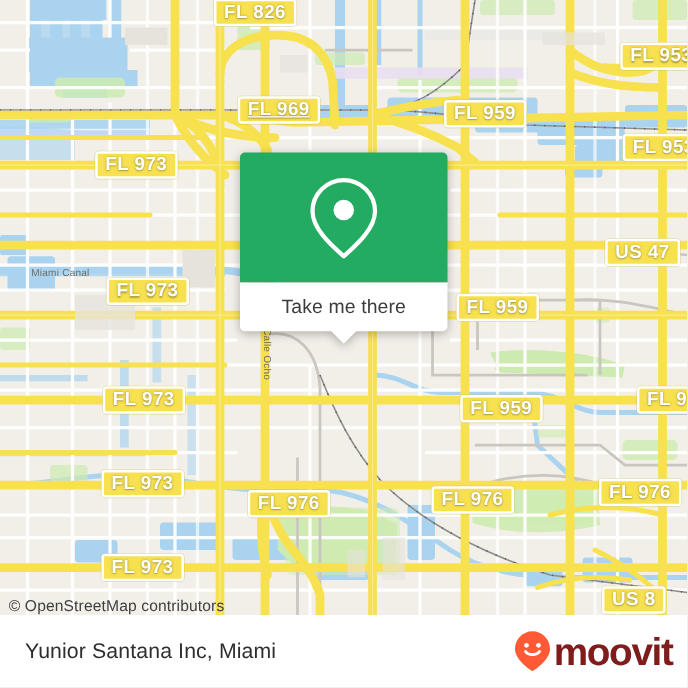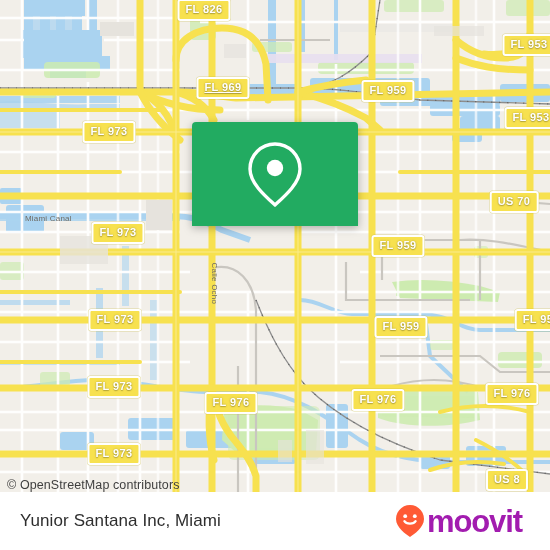--- a/index.html
+++ b/index.html
@@ -14,21 +14,21 @@
   #map-canvas{position:absolute;left:0;top:0;width:550px;height:492px;overflow:hidden;background:#f2efe9;}
   #map-svg{position:absolute;left:0;top:0;}
 
   
   .shield{
     position:absolute;
     background:#f7e14f;
     border:2px solid #ffffff;
     border-radius:3px;
     color:#ffffff;
-    font-size:11px;
+    font-size:15px;
     font-weight:bold;
     letter-spacing:.4px;
     line-height:15px;
     padding:1px 6px 2px 6px;
     white-space:nowrap;
     text-shadow:0 0 2px rgba(120,110,40,.55), 0 1px 1px rgba(120,110,40,.45);
     box-shadow:0 0 0 .5px rgba(200,185,70,.5);
     transform:translate(-50%,-50%);
     box-sizing:border-box;
   }
@@ -95,33 +95,33 @@
     position:absolute;
     left:0;top:492px;
     width:550px;height:58px;
     background:#ffffff;
     overflow:hidden;
   }
   #footer-inner{
     position:relative;
     width:100%;height:100%;
     display:flex;align-items:center;justify-content:space-between;
-    padding:0 28px 0 20px;
+    padding:0 12px 0 20px;
     box-sizing:border-box;
     gap:40px;
   }
   #footer-title{
     color:#2e2e2e;
     font-size:17px;
     letter-spacing:.1px;
     white-space:nowrap;
   }
   #brand{display:flex;align-items:center;gap:1px;}
   #brand-wordmark{
-    color:#a21caf;
+    color:#7f1d1d;
     font-size:31px;
     font-weight:bold;
     letter-spacing:-1.1px;
     line-height:1;
     margin-left:1px;
   }
 </style>
 </head>
 <body>
 
@@ -357,21 +357,21 @@
       <use href="#basemap"></use>
     </svg>
 
     <div id="shield-layer">
         <div class="shield" style="left: 204px; top: 10px;">FL 826</div>
         <div class="shield" style="left: 529px; top: 45px;">FL 953</div>
         <div class="shield" style="left: 223px; top: 88px; text-decoration: underline;">FL 969</div>
         <div class="shield" style="left: 388px; top: 91px;">FL 959</div>
         <div class="shield" style="left: 531px; top: 118px;">FL 953</div>
         <div class="shield" style="left: 109px; top: 132px;">FL 973</div>
-        <div class="shield" style="left: 514px; top: 202px;">US 70</div>
+        <div class="shield" style="left: 514px; top: 202px;">US 47</div>
         <div class="shield" style="left: 118px; top: 233px;">FL 973</div>
         <div class="shield" style="left: 398px; top: 246px;">FL 959</div>
         <div class="shield" style="left: 115px; top: 320px;">FL 973</div>
         <div class="shield" style="left: 401px; top: 327px;">FL 959</div>
         <div class="shield" style="left: 538px; top: 320px;">FL 95</div>
         <div class="shield" style="left: 114px; top: 387px;">FL 973</div>
         <div class="shield" style="left: 231px; top: 403px;">FL 976</div>
         <div class="shield" style="left: 378px; top: 400px;">FL 976</div>
         <div class="shield" style="left: 512px; top: 394px;">FL 976</div>
         <div class="shield" style="left: 114px; top: 454px;">FL 973</div>
@@ -382,20 +382,24 @@
         <div class="street-label" style="left: 0px; top: 214px; margin-left: 25px;">Miami Canal</div>
         <div class="street-label vertical" style="left: 214px; top: 258px; transform: rotate(90deg);">Calle Ocho</div>
       </div>
 
     <div id="popup">
       <div id="popup-top">
         <svg id="popup-pin" width="64" height="70" viewBox="0 0 64 70">
           <path d="M32 5 C18.2 5 7 16.2 7 30 C7 44 22 57 32 66 C42 57 57 44 57 30 C57 16.2 45.8 5 32 5 Z" fill="none" stroke="#ffffff" stroke-width="3.4" stroke-linejoin="round"></path>
           <circle cx="32" cy="29" r="8.2" fill="#ffffff"></circle>
         </svg>
+      </div>
+      <div id="popup-bottom">
+        <span id="popup-label">Take me there</span>
+        <div id="popup-notch"></div>
       </div>
     </div>
   </div>
 
   <div id="attribution">© OpenStreetMap contributors</div>
 
   <div id="footer">
 
     <div id="footer-inner">
       <div id="footer-title">Yunior Santana Inc, Miami</div>

